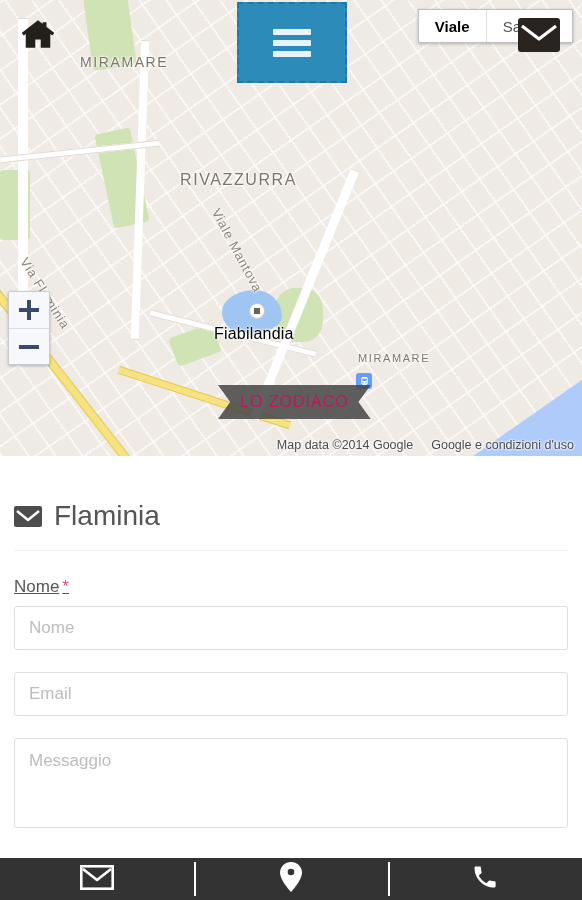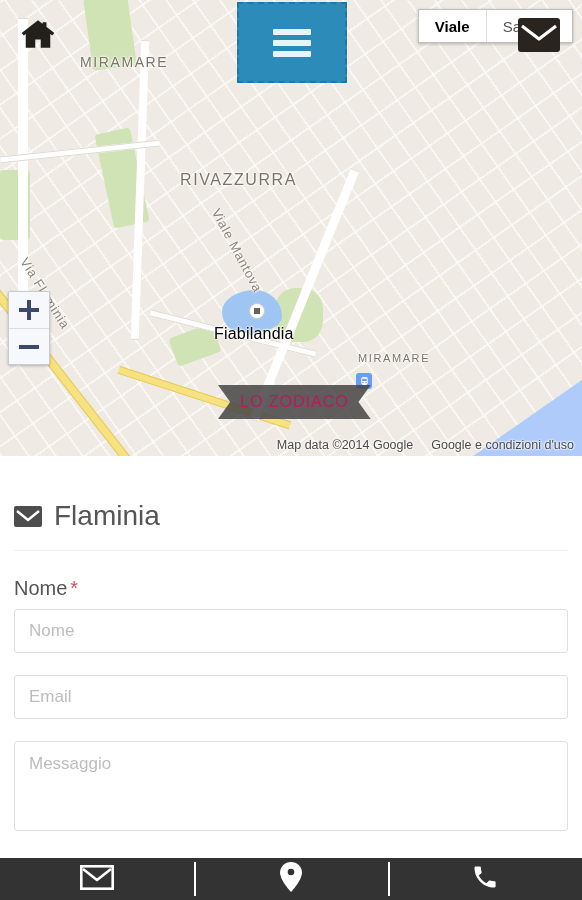--- a/index.html
+++ b/index.html
@@ -327,23 +327,24 @@
     color: #555;
   }
   .divider {
     margin-top: 18px;
     height: 1px;
     background: #f0f0f0;
   }
 
   .form { padding-top: 26px; }
   .field-label {
-    font-size: 20px;
+    font-size: 17px;
     color: #555;
     margin-bottom: 9px;
+    text-decoration: underline;
   }
   .req { color: #c7546b; margin-left: 3px; }
 
   .field-input {
     width: 100%;
     height: 44px;
     border: 1px solid #dfdfdf;
     border-radius: 3px;
     padding: 0 14px;
     font-size: 17px;

